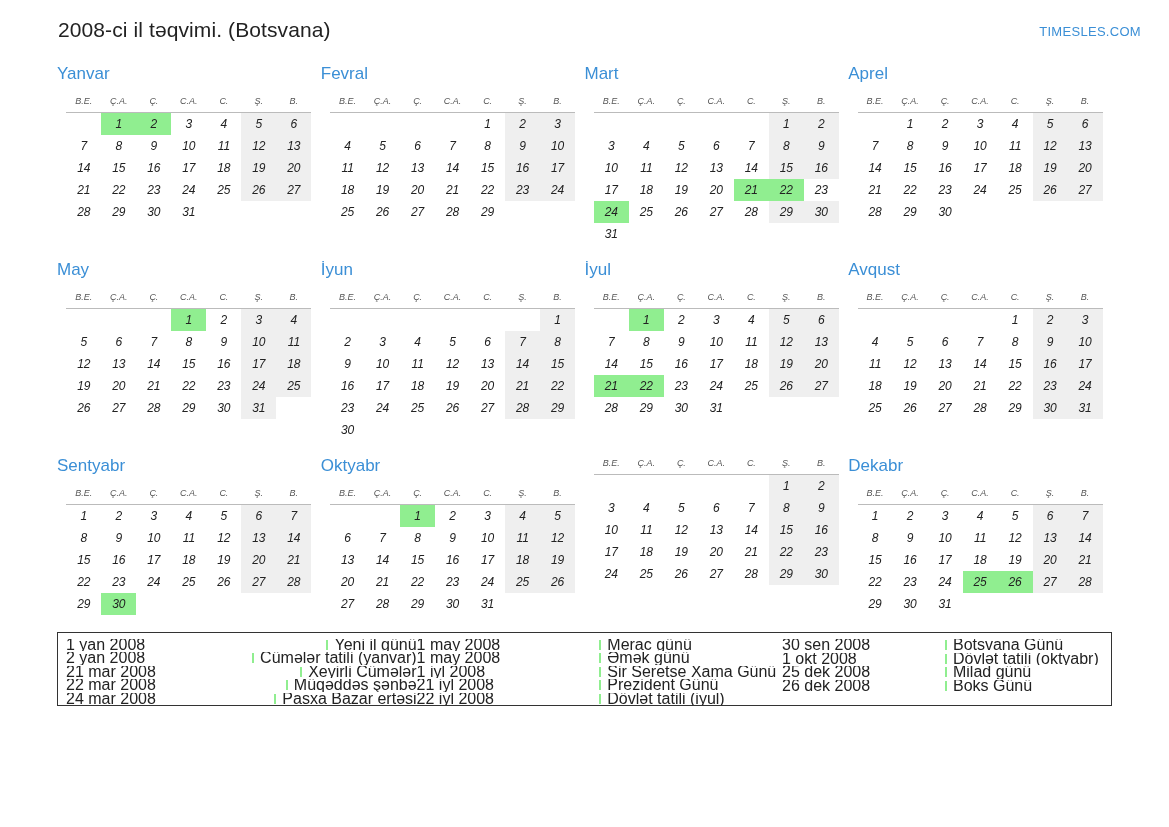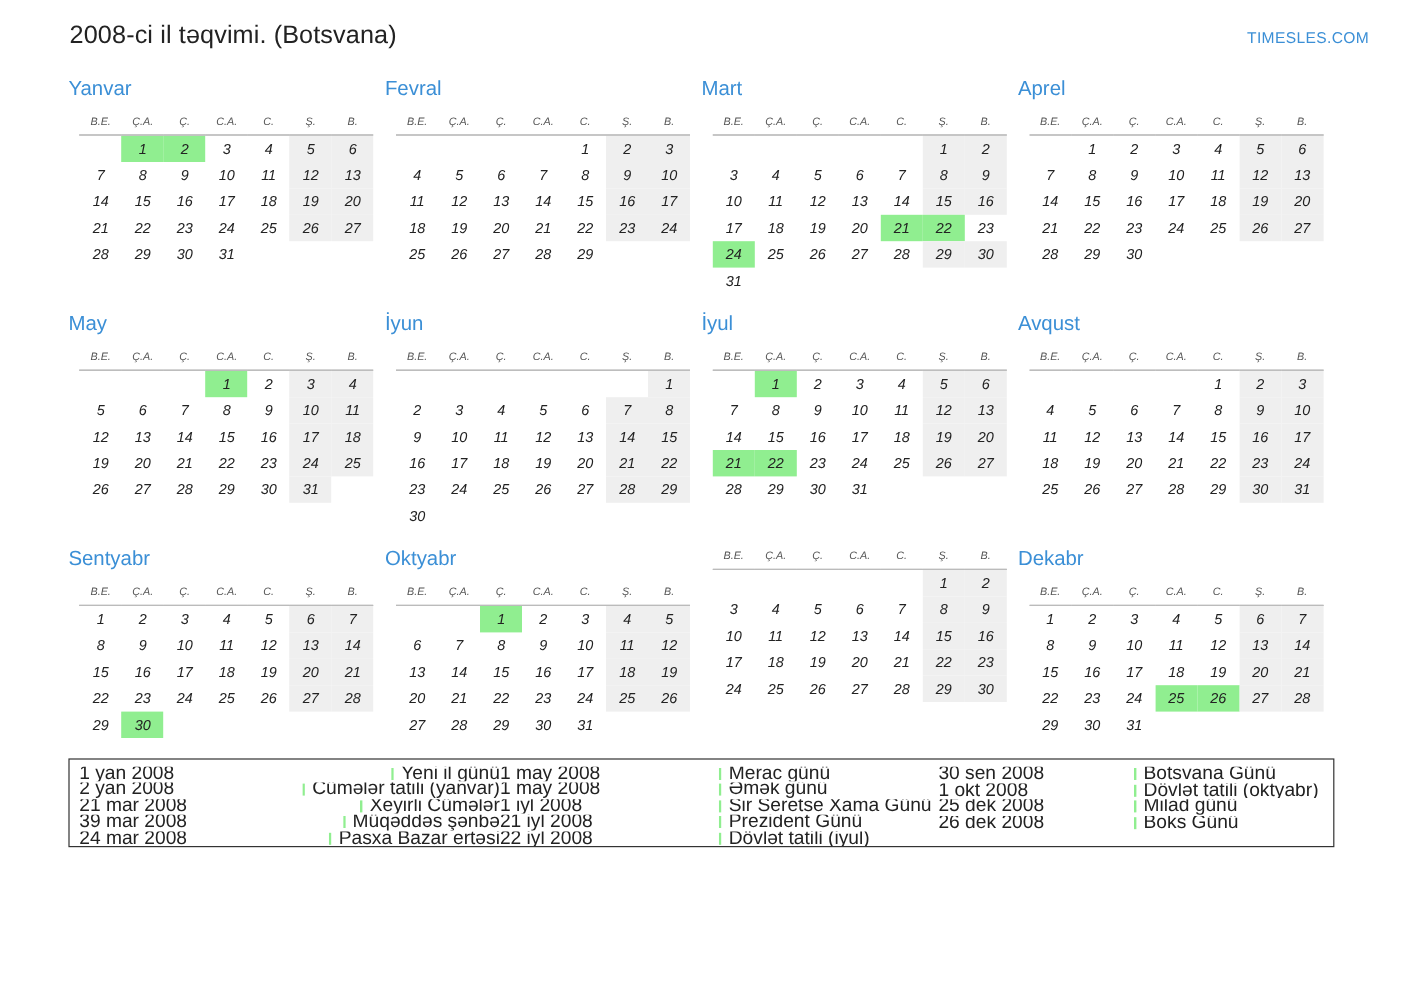--- a/index.html
+++ b/index.html
@@ -894,21 +894,21 @@
           </tbody>
         </table>
       </div>
     </div>
 
   <div class="legend" id="legend">
       <div class="legend-col c1">
         <div class="leg-row">1 yan 2008</div>
         <div class="leg-row">2 yan 2008</div>
         <div class="leg-row">21 mar 2008</div>
-        <div class="leg-row">39 mar 2008</div>
+        <div class="leg-row">22 mar 2008</div>
         <div class="leg-row">24 mar 2008</div>
       </div>
       <div class="legend-col c2">
         <div class="leg-row name">Yeni il günü</div>
         <div class="leg-row name">Cümələr tatili (yanvar)</div>
         <div class="leg-row name">Xeyirli Cümələr</div>
         <div class="leg-row name">Müqəddəs şənbə</div>
         <div class="leg-row name">Pasxa Bazar ertəsi</div>
       </div>
       <div class="legend-col c3">

